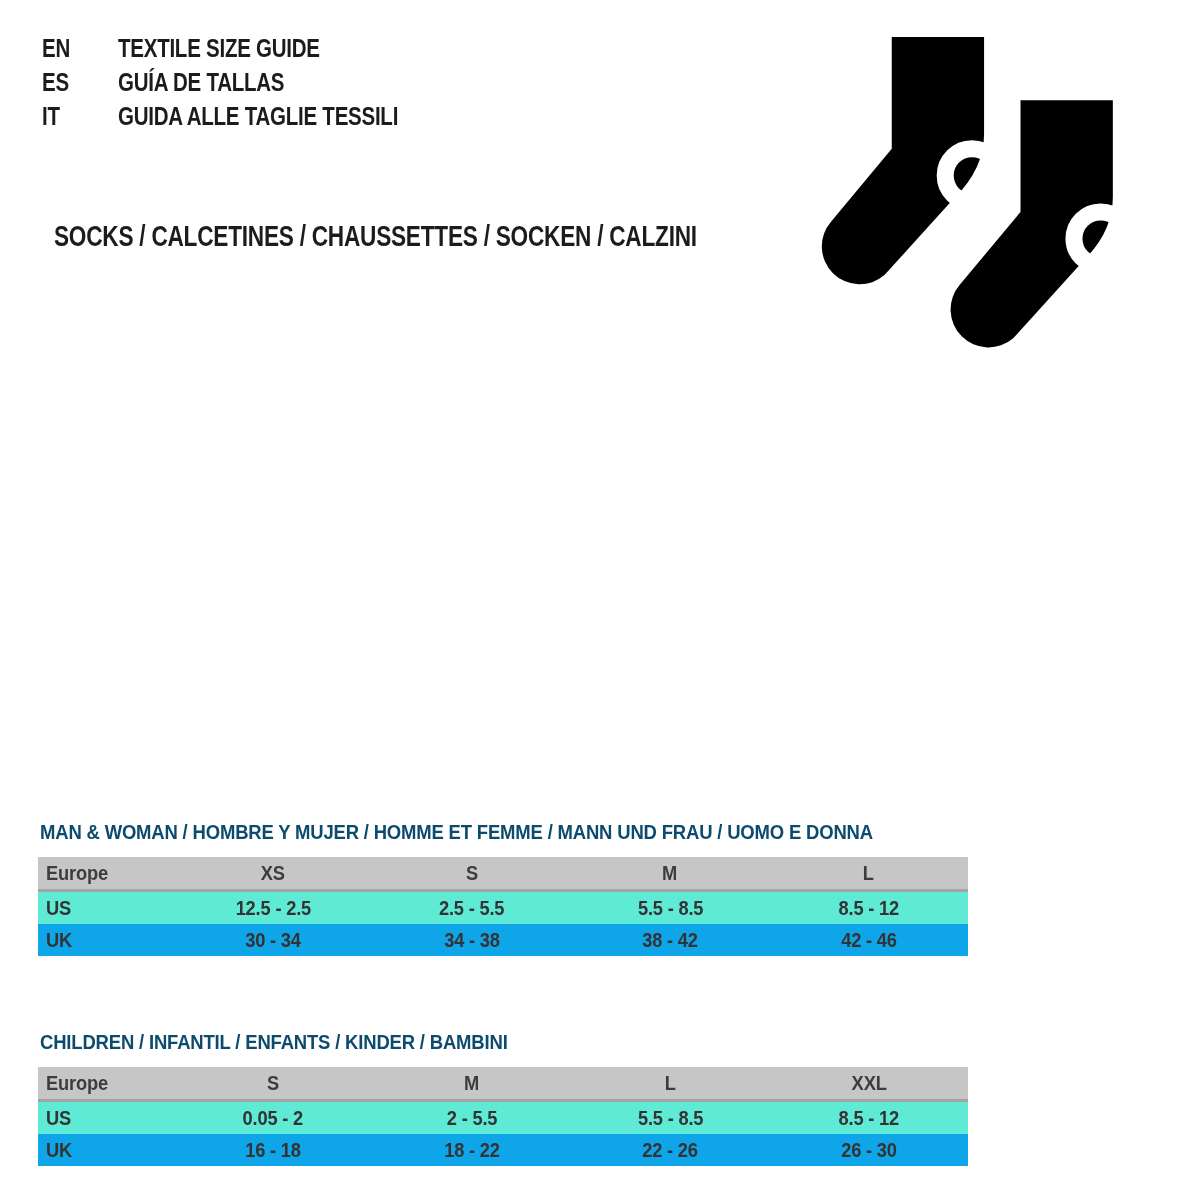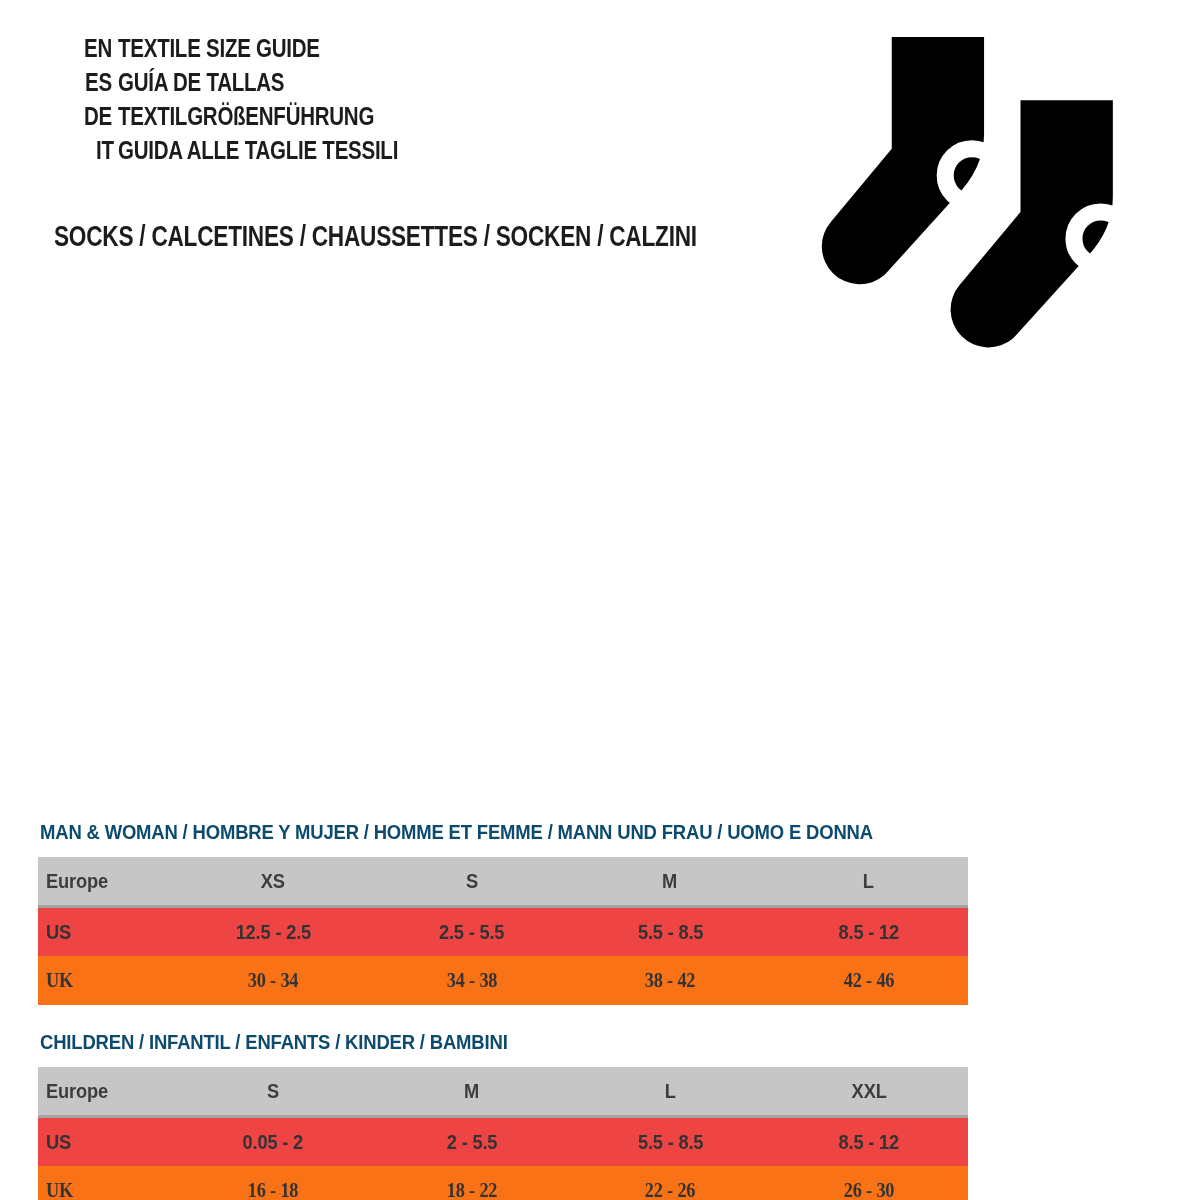--- a/index.html
+++ b/index.html
@@ -19,21 +19,21 @@
     display: inline-block;
     white-space: nowrap;
     transform: scaleX(0.82);
     transform-origin: 0 50%;
   }
   .cx-c { transform-origin: 50% 50%; }
 
   
   .lang-block { position: absolute; left: 42px; top: 31px; }
   .lang-row { display: flex; line-height: 34px; font-size: 25px; font-weight: 700; letter-spacing: -0.3px; }
-  .lang-code { width: 76px; flex: 0 0 76px; text-align: right; }
+  .lang-code { width: 76px; flex: 0 0 76px; }
 
   
   .category-line {
     position: absolute; left: 54px; top: 221px;
     font-size: 29px; font-weight: 700; letter-spacing: -0.3px; line-height: 30px; text-decoration: underline;
   }
   .category-line .cx { transform: scaleX(0.78); }
 
   
   .socks-icon { position: absolute; left: 814px; top: 32px; }
@@ -53,60 +53,56 @@
     width: 930px;
     border-collapse: collapse;
     table-layout: fixed;
     font-size: 21px;
     font-weight: 700;
     color: #333333;
     letter-spacing: -0.2px;
   }
   table.size-table col.c0 { width: 14.6%; }
   table.size-table th, table.size-table td {
-    padding: 12px;
+    padding: 4px;
     text-align: center;
     vertical-align: middle;
     font-weight: 700;
   }
   table.size-table th.lab, table.size-table td.lab {
     text-align: left;
     padding-left: 8px;
   }
   table.size-table thead tr {
     background: #c6c6c6;
     height: 30px;
   }
   table.size-table thead th {
     border-bottom: 3px solid #a3a3a3;
     color: #3d3d3d;
   }
   table.size-table tbody tr { height: 32px; }
-  table.size-table tbody tr.row-us { background: #ef4444; }
-  table.size-table tbody tr.row-uk { background: #f97316; font-family: Liberation Serif, serif; }
+  table.size-table tbody tr.row-us { background: #5eead4; }
+  table.size-table tbody tr.row-uk { background: #0ea5e9; }
   td .cx, th .cx { transform: scaleX(0.87); }
   td .cx-c, th .cx-c { transform: scaleX(0.87); }
 </style>
 </head>
 <body>
 
 <div class="page">
 
   <div class="lang-block">
     <div class="lang-row">
       <span class="lang-code"><span class="cx">EN</span></span>
       <span class="lang-title"><span class="cx">TEXTILE SIZE GUIDE</span></span>
     </div>
     <div class="lang-row">
       <span class="lang-code"><span class="cx">ES</span></span>
       <span class="lang-title"><span class="cx">GUÍA DE TALLAS</span></span>
-    </div>
-    <div class="lang-row">
-      <span class="lang-code"><span class="cx">DE</span></span>
-      <span class="lang-title"><span class="cx">TEXTILGRÖßENFÜHRUNG</span></span>
     </div>
     <div class="lang-row">
       <span class="lang-code"><span class="cx">IT</span></span>
       <span class="lang-title"><span class="cx">GUIDA ALLE TAGLIE TESSILI</span></span>
     </div>
   </div>
 
   <div class="category-line">
     <span class="cx">SOCKS / CALCETINES / CHAUSSETTES / SOCKEN / CALZINI</span>
   </div>

